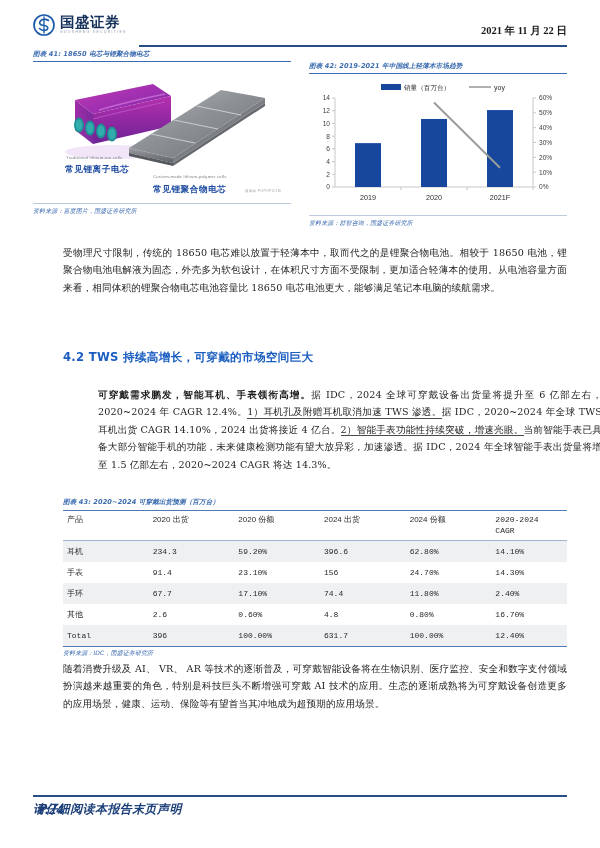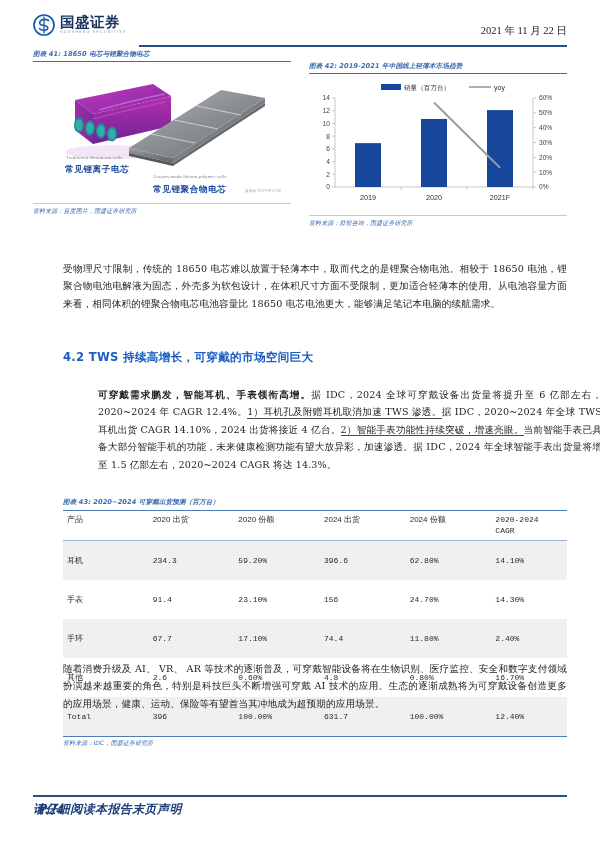--- a/index.html
+++ b/index.html
@@ -23,21 +23,21 @@
   .logo-cn{
     font-family:"DejaVu Sans","Liberation Sans",sans-serif;
     font-weight:bold;font-size:14.5px;color:#16325c;letter-spacing:.5px;
   }
   .logo-en{
     font-family:"Liberation Sans",sans-serif;
     font-size:3.4px;color:#8a99ae;letter-spacing:1.35px;margin-top:1.5px;
   }
   .header-date{
     position:absolute;right:0;top:10px;
-    font-size:10.5px;font-weight:normal;color:#1a1a1a;
+    font-size:10.5px;font-weight:bold;color:#1a1a1a;
     font-family:"Liberation Serif",serif;
     white-space:nowrap;
     text-align:center;
   }
   .header-rule{
     position:absolute;left:106px;right:0;top:31px;height:1.6px;background:#274d85;
   }
 
   
   .fig{position:absolute;}
@@ -122,21 +122,21 @@
     border-top:1.3px solid #4e7ab5;
     border-bottom:1px solid #9db4d2;
     padding:3px 4px 4px 4px;
     vertical-align:top;line-height:11px;
     white-space:nowrap;
   }
   table.data thead th .cn{
     font-family:Liberation Sans, sans-serif;font-size:8px;
   }
   table.data tbody td{
-    padding:14px 4px;line-height:11px;border:none;white-space:nowrap;
+    padding:5px 4px;line-height:11px;border:none;white-space:nowrap;
   }
   table.data tbody td.prod{
     font-family:"DejaVu Sans","Liberation Sans",sans-serif;font-size:8px;
   }
   table.data tbody tr.alt td{background:#eef0f2;}
   table.data tbody tr:last-child td{border-bottom:1.3px solid #4e7ab5;}
   .tbl-source{
     font-family:"DejaVu Sans","Liberation Sans",sans-serif;
     font-size:6px;font-style:italic;color:#3b6bb0;
     padding-top:2.5px;letter-spacing:.1px;
@@ -303,21 +303,21 @@
             <text x="125" y="126" class="cat-lbl" text-anchor="middle">2020</text>
             <rect x="178" y="36.078571428571436" width="26" height="76.92142857142856" fill="#16479D"></rect>
             <line x1="224" y1="113" x2="224" y2="116" stroke="#c7c7c7" stroke-width="1"></line>
             <text x="191" y="126" class="cat-lbl" text-anchor="middle">2021F</text>
             <polyline points="125,28.450000000000003 191,93.71666666666667" fill="none" stroke="#9b9b9b" stroke-width="1.9"></polyline>
           </svg></div>
     </div>
     <div class="fig-source">资料来源：群智咨询，国盛证券研究所</div>
   </div>
 
-  <div class="body-text" style="top:260px;">受物理尺寸限制，传统的 18650 电芯难以放置于轻薄本中，取而代之的是锂聚合物电池。相较于 18650 电池，锂聚合物电池电解液为固态，外壳多为软包设计，在体积尺寸方面不受限制，更加适合轻薄本的使用。从电池容量方面来看，相同体积的锂聚合物电芯电池容量比 18650 电芯电池更大，能够满足笔记本电脑的续航需求。</div>
+  <div class="body-text" style="top:244px;">受物理尺寸限制，传统的 18650 电芯难以放置于轻薄本中，取而代之的是锂聚合物电池。相较于 18650 电池，锂聚合物电池电解液为固态，外壳多为软包设计，在体积尺寸方面不受限制，更加适合轻薄本的使用。从电池容量方面来看，相同体积的锂聚合物电芯电池容量比 18650 电芯电池更大，能够满足笔记本电脑的续航需求。</div>
 
   <div class="sec-head">4.2 TWS 持续高增长，可穿戴的市场空间巨大</div>
 
   <div class="body-text" style="top:386px;margin-left:35px;">
     <b>可穿戴需求鹏发，智能耳机、手表领衔高增。</b><span>据 IDC，2024 全球可穿戴设备出货量将提升至 6 亿部左右，2020~2024 年 CAGR 12.4%。</span><span class="u">1）耳机孔及附赠耳机取消加速 TWS 渗透。</span><span>据 IDC，2020~2024 年全球 TWS 耳机出货 CAGR 14.10%，2024 出货将接近 4 亿台。</span><span class="u">2）智能手表功能性持续突破，增速亮眼。</span><span>当前智能手表已具备大部分智能手机的功能，未来健康检测功能有望大放异彩，加速渗透。据 IDC，2024 年全球智能手表出货量将增至 1.5 亿部左右，2020~2024 CAGR 将达 14.3%。</span>
   </div>
 
   <div class="tbl-wrap">
     <div class="tbl-caption">图表 43: 2020~2024 可穿戴出货预测（百万台）</div>
     <table class="data">

